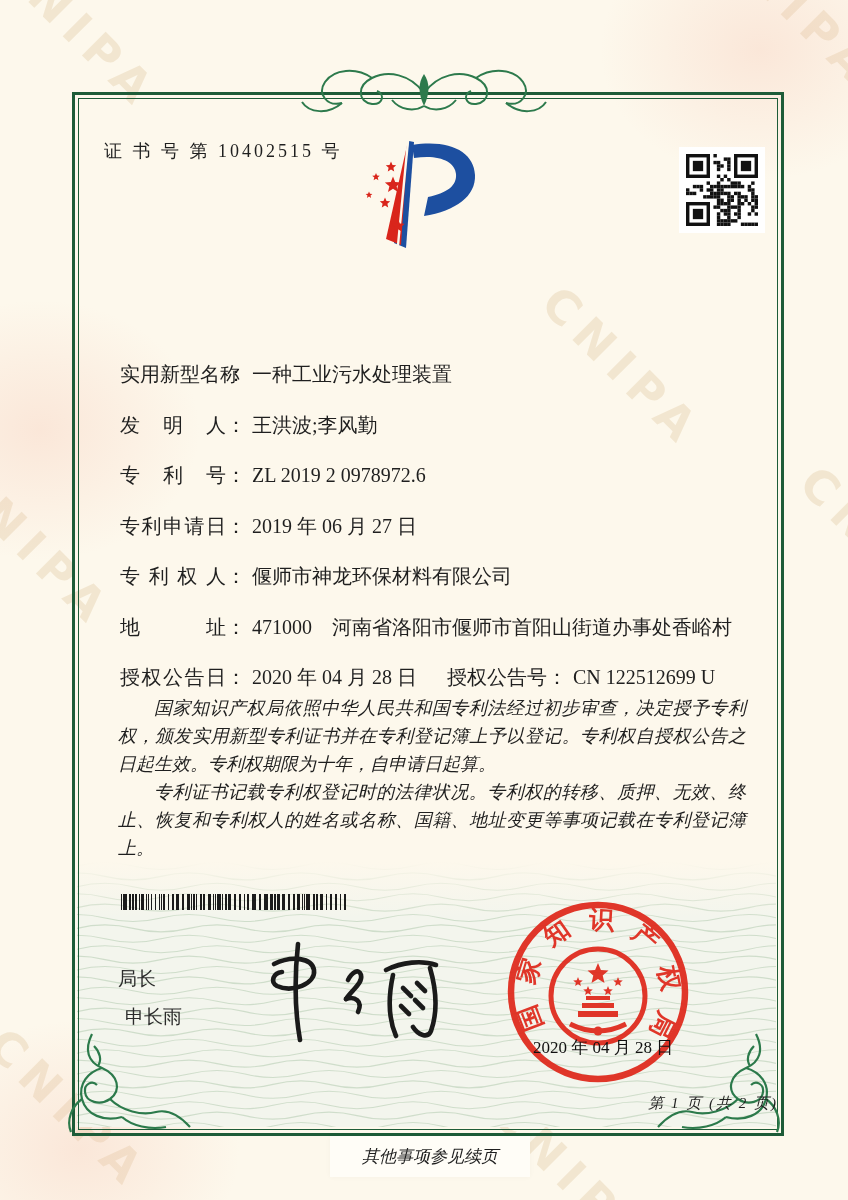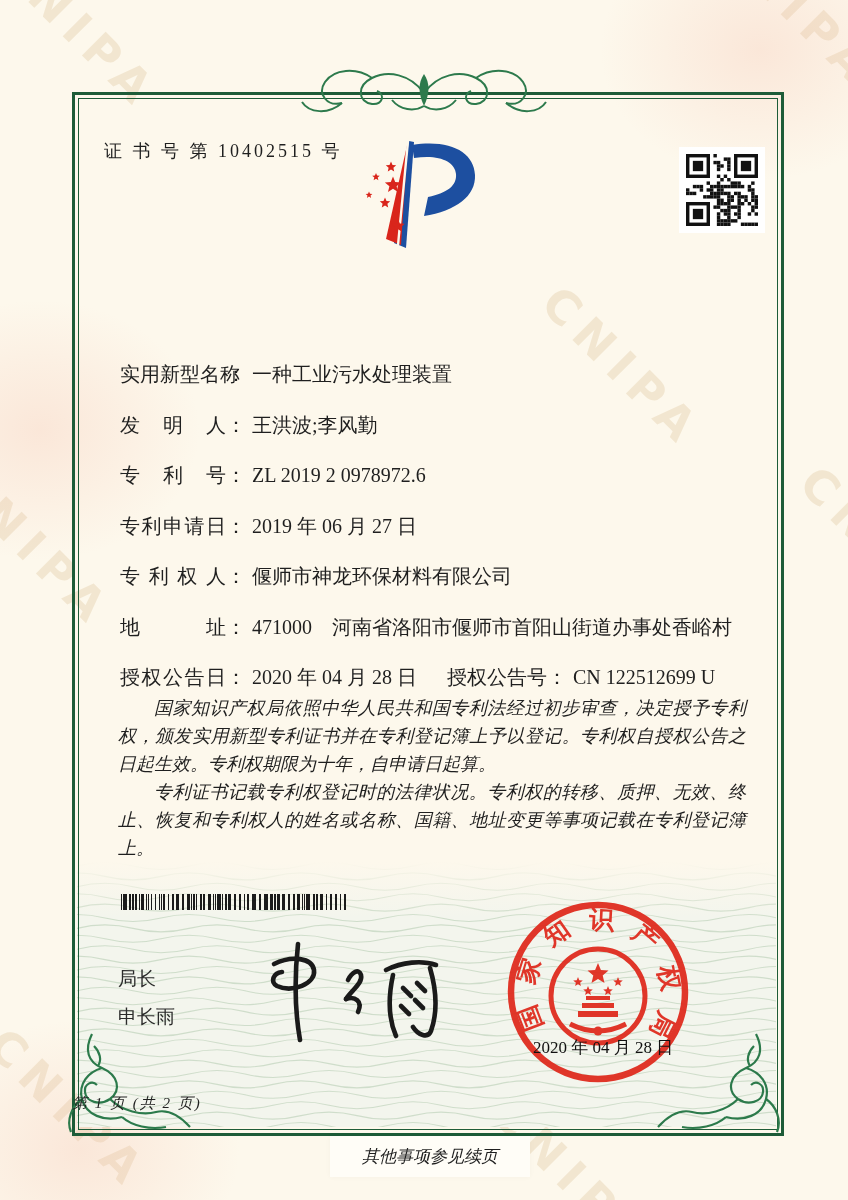--- a/index.html
+++ b/index.html
@@ -40,21 +40,21 @@
          line-height:28px;text-align:justify;font-style:italic;}
   .paras p{margin:0;text-indent:2em;}
   .barcode{position:absolute;left:121px;top:894px;width:228px;height:16px;font-size:0;}
   .barcode i{display:inline-block;height:100%;background:#1b1b1b;}
   .officer{position:absolute;left:118px;font-size:19px;
            font-family:"DejaVu Sans","Liberation Sans",sans-serif;color:#2a2a2a;}
   .sig{position:absolute;left:250px;top:938px;width:215px;height:108px;}
   .seal{position:absolute;left:498px;top:892px;width:200px;height:200px;}
   .seal-date{position:absolute;left:518px;top:1036px;width:170px;text-align:center;
              font-size:17px;color:#111;z-index:6;}
-  .page-info{position:absolute;left:72px;top:1094px;width:706px;text-align:left;
+  .page-info{position:absolute;left:72px;top:1094px;width:706px;text-align:right;
              font-size:15px;letter-spacing:2px;font-style:italic;}
   .cont-note{position:absolute;left:330px;top:1136px;width:200px;background:#fffdf7;
              padding:9px 0;text-align:center;font-size:17px;font-style:italic;
              box-shadow:0 0 6px rgba(0,0,0,0.03);}
 </style>
 </head>
 <body>
 
 <div class="page">
 
@@ -344,21 +344,21 @@
     </div>
 
     <div class="paras">
       <p>国家知识产权局依照中华人民共和国专利法经过初步审查，决定授予专利权，颁发实用新型专利证书并在专利登记簿上予以登记。专利权自授权公告之日起生效。专利权期限为十年，自申请日起算。</p>
       <p>专利证书记载专利权登记时的法律状况。专利权的转移、质押、无效、终止、恢复和专利权人的姓名或名称、国籍、地址变更等事项记载在专利登记簿上。</p>
     </div>
 
     <div class="barcode" id="barcode"><i style="width:1px;margin-right:1px"></i><i style="width:4px;margin-right:2px"></i><i style="width:2px;margin-right:1px"></i><i style="width:2px;margin-right:1px"></i><i style="width:2px;margin-right:2px"></i><i style="width:1px;margin-right:1px"></i><i style="width:3px;margin-right:2px"></i><i style="width:1px;margin-right:1px"></i><i style="width:1px;margin-right:2px"></i><i style="width:1px;margin-right:3px"></i><i style="width:1px;margin-right:3px"></i><i style="width:1px;margin-right:1px"></i><i style="width:1px;margin-right:1px"></i><i style="width:2px;margin-right:3px"></i><i style="width:1px;margin-right:3px"></i><i style="width:2px;margin-right:2px"></i><i style="width:3px;margin-right:3px"></i><i style="width:2px;margin-right:3px"></i><i style="width:3px;margin-right:1px"></i><i style="width:1px;margin-right:1px"></i><i style="width:2px;margin-right:1px"></i><i style="width:1px;margin-right:3px"></i><i style="width:2px;margin-right:1px"></i><i style="width:2px;margin-right:3px"></i><i style="width:3px;margin-right:2px"></i><i style="width:1px;margin-right:1px"></i><i style="width:1px;margin-right:1px"></i><i style="width:4px;margin-right:1px"></i><i style="width:1px;margin-right:2px"></i><i style="width:2px;margin-right:1px"></i><i style="width:3px;margin-right:3px"></i><i style="width:2px;margin-right:3px"></i><i style="width:2px;margin-right:3px"></i><i style="width:1px;margin-right:2px"></i><i style="width:2px;margin-right:3px"></i><i style="width:4px;margin-right:3px"></i><i style="width:2px;margin-right:3px"></i><i style="width:4px;margin-right:2px"></i><i style="width:3px;margin-right:1px"></i><i style="width:2px;margin-right:1px"></i><i style="width:3px;margin-right:2px"></i><i style="width:3px;margin-right:3px"></i><i style="width:2px;margin-right:3px"></i><i style="width:2px;margin-right:2px"></i><i style="width:3px;margin-right:2px"></i><i style="width:1px;margin-right:1px"></i><i style="width:1px;margin-right:1px"></i><i style="width:4px;margin-right:3px"></i><i style="width:2px;margin-right:1px"></i><i style="width:2px;margin-right:2px"></i><i style="width:3px;margin-right:3px"></i><i style="width:1px;margin-right:3px"></i><i style="width:2px;margin-right:3px"></i><i style="width:2px;margin-right:3px"></i><i style="width:1px;margin-right:3px"></i><i style="width:2px;margin-right:2px"></i></div>
 
     <div class="officer" style="top:966px;">局长</div>
-    <div class="officer" style="top:1004px;">申长雨</div>
+    <div class="officer" style="top:1004px;margin-left:7px;">申长雨</div>
 
     <svg class="sig" viewBox="0 0 215 108">
       <g stroke="#1a1a1a" stroke-width="4.6" fill="none" stroke-linecap="round" stroke-linejoin="round">
         <path d="M48 6 C45 34 44 68 50 102"></path>
         <path d="M24 26 C42 17 62 20 64 32 C66 46 42 55 27 48 C20 44 23 35 32 34"></path>
         <path d="M98 42 C102 34 109 30 111 37 C113 45 102 52 96 61"></path>
         <path d="M96 61 C105 58 113 63 108 74"></path>
         <path d="M136 32 C152 24 172 22 186 27"></path>
         <path d="M143 37 C138 60 139 82 146 98"></path>
         <path d="M180 30 C187 54 187 76 181 93 C178 101 168 97 163 89"></path>

